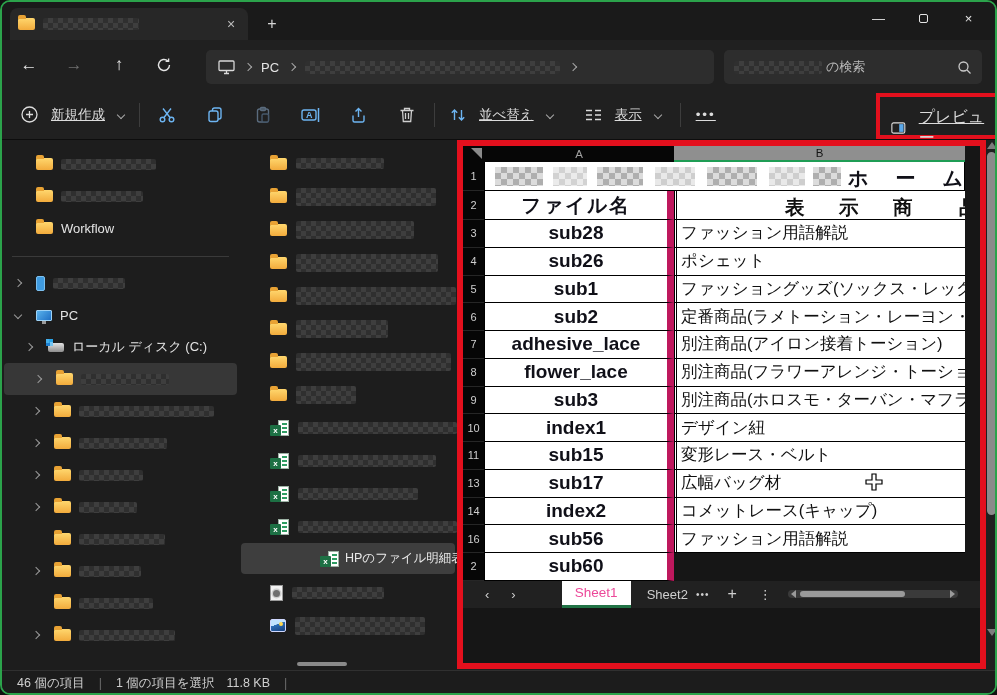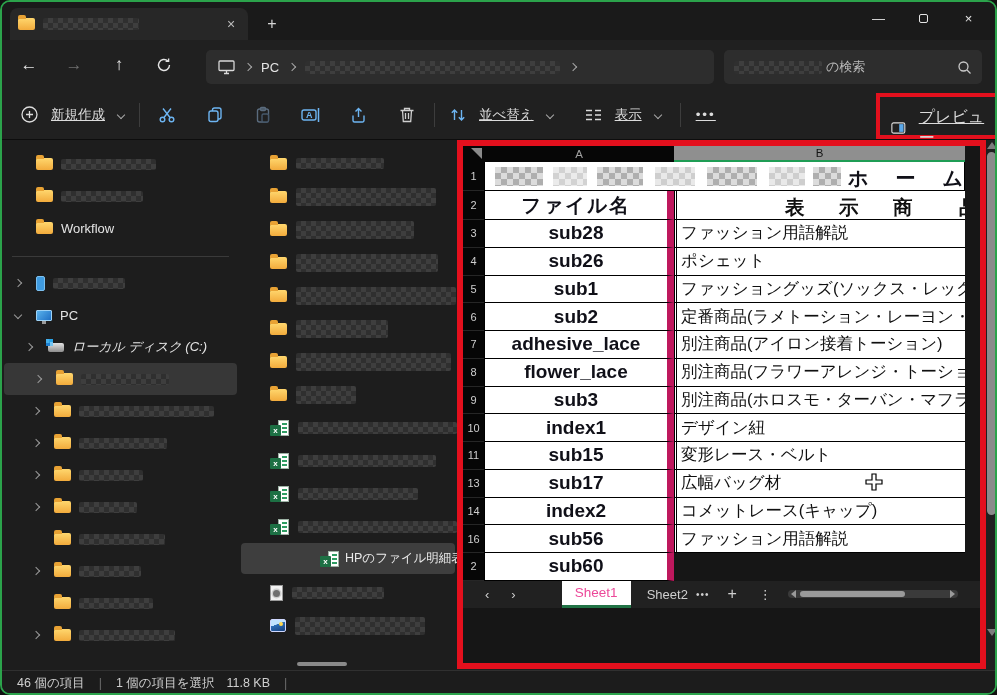--- a/index.html
+++ b/index.html
@@ -236,21 +236,21 @@
       <div class="srow" style="padding-left:34px;">
           <span class="treechev cl" style="left:13px;"></span>
           <span class="dev"></span>
           <span class="px" style="width:72px;height:11px;"></span>
         </div>
       <div class="srow" style="padding-left:34px;">
           <span class="treechev op" style="left:13px;"></span>
           <span class="mon"></span>
           <span>PC</span>
         </div>
-      <div class="srow" style="padding-left:46px;font-style:italic;">
+      <div class="srow" style="padding-left:46px;">
           <span class="treechev cl" style="left:24px;"></span>
           <span class="disk c"></span>
           <span>ローカル ディスク (C:)</span>
         </div>
       <div class="srow" style="padding-left:52px;background:#373737;border-radius:4px;margin:0 2px;">
           <span class="treechev cl" style="left:31px;"></span>
           <span class="fold"></span>
           <span class="px" style="width:88px;height:11px;"></span>
         </div>
       <div class="srow" style="padding-left:52px;">

